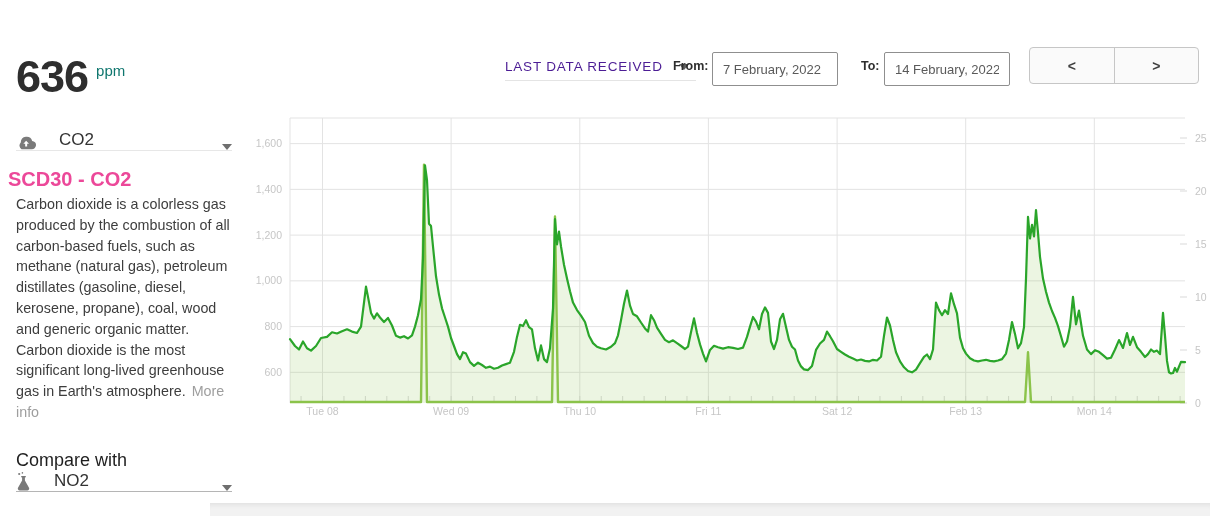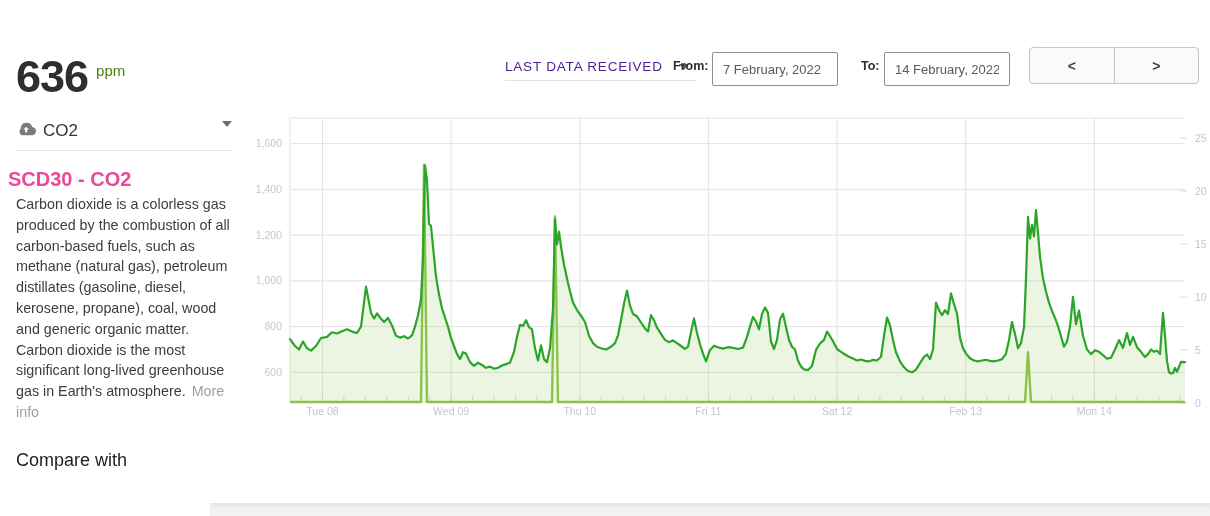--- a/index.html
+++ b/index.html
@@ -3,24 +3,24 @@
 <meta charset="utf-8">
 <style>
   * { margin:0; padding:0; box-sizing:border-box; }
   html,body { width:1210px; height:516px; background:#ffffff;
               font-family:"Liberation Sans", sans-serif; overflow:hidden; }
   #stage { position:relative; width:1210px; height:456px; background:#fff; }
 
   
   .big-value { position:absolute; left:16px; top:54px; display:flex; align-items:flex-start; }
   .big-value .num { font-size:45px; font-weight:700; letter-spacing:-1px; color:#2e2e2e; line-height:1; }
-  .big-value .unit { font-size:15px; color:#4d7c0f; margin-left:8px; margin-top:8px; }
-
-  .select-line { position:absolute; left:16px; width:216px; display:flex; align-items:flex-start;
-                 cursor:pointer; }
+  .big-value .unit { font-size:15px; color:#0f766e; margin-left:8px; margin-top:8px; }
+
+  .select-line { position:absolute; left:16px; width:216px; display:flex; align-items:flex-end;
+                 cursor:pointer;gap:16px; }
   .select-line .lbl { font-size:17px; color:#333; margin-left:7px; }
   .select-line .spacer { flex:1; }
   .caret { width:0; height:0; border-left:5px solid transparent; border-right:5px solid transparent;
            border-top:6px solid #6f6f6f; }
   #metric-select { top:121px; height:30px; border-bottom:1px solid #e7e7e7; }
   #compare-select { top:466px; height:26px; border-bottom:1px solid #b5b5b5; }
 
   .panel-title { position:absolute; left:8px; top:168px; font-size:20px; font-weight:700; color:#ec4899; }
   .panel-desc  { position:absolute; left:16px; top:194px; width:224px; font-size:14.3px;
                  line-height:20.8px; color:#3d3d3d; }
@@ -75,20 +75,30 @@
     <span class="lbl">CO2</span>
     <span class="spacer"></span>
     <span class="caret"></span>
   </div>
 
   <div class="panel-title">SCD30 - CO2</div>
   <div class="panel-desc"><span>Carbon dioxide is a colorless gas produced by the combustion of all carbon-based fuels, such as methane (natural gas), petroleum distillates (gasoline, diesel, kerosene, propane), coal, wood and generic organic matter. Carbon dioxide is the most significant long-lived greenhouse gas in Earth's atmosphere.</span><span class="more-info">More info</span>
   </div>
 
   <div class="compare-label">Compare with</div>
+  <div class="select-line" id="compare-select">
+    <svg class="icon-flask" viewBox="0 0 15 19">
+      <circle cx="3.2" cy="2" r="1.1" fill="#7a7a7a"></circle>
+      <circle cx="6.4" cy="0.9" r="0.8" fill="#7a7a7a"></circle>
+      <path d="M5.2 4h4.6v1.2l-.9.3v3l4.1 7.2a1.9 1.9 0 0 1-1.7 2.8H3.7A1.9 1.9 0 0 1 2 15.7l4.1-7.2v-3l-.9-.3z" fill="#7a7a7a"></path>
+    </svg>
+    <span class="lbl">NO2</span>
+    <span class="spacer"></span>
+    <span class="caret"></span>
+  </div>
 
   <div class="range-select">
     <span class="lbl">LAST DATA RECEIVED</span>
     <span class="caret"></span>
   </div>
 
   <span class="date-label" id="from-label">From:</span>
   <input class="date-input" id="from-input" readonly="" value="7 February, 2022" style="">
   <span class="date-label" id="to-label">To:</span>
   <input class="date-input" id="to-input" readonly="" value="14 February, 2022" style="">

